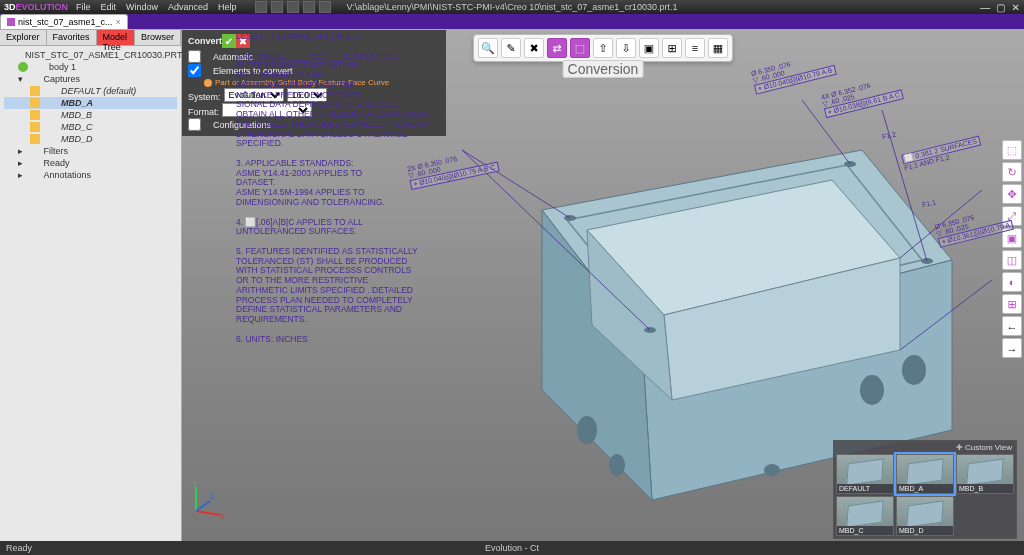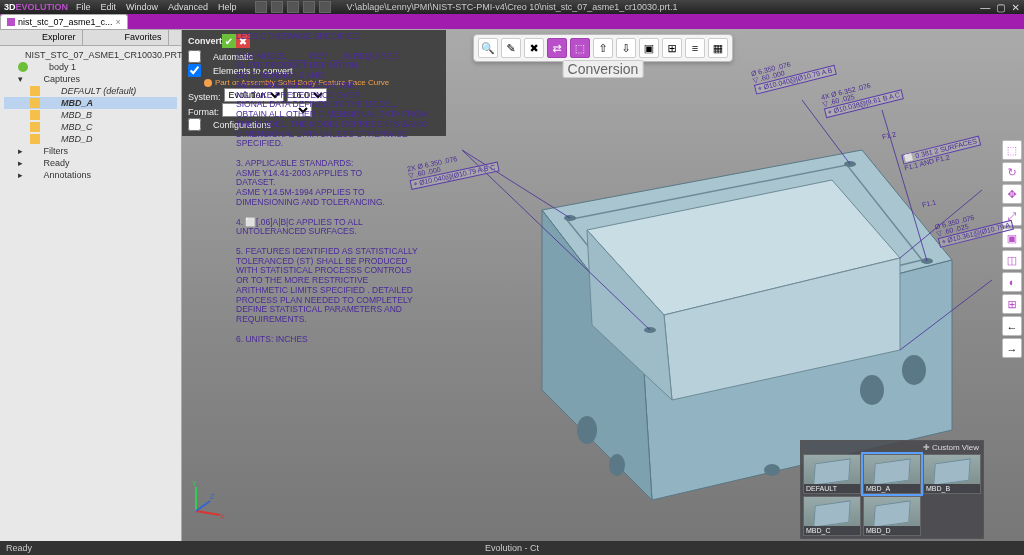--- a/index.html
+++ b/index.html
@@ -10,32 +10,32 @@
 .titlebar .logo { font-weight: bold; color: #fff; margin-right: 8px; font-size: 9px; }
 .titlebar .logo .ev { color: #b94fc9; }
 .titlebar .menu-item { margin-right: 10px; cursor: pointer; }
 .titlebar .center { position: absolute; left: 50%; transform: translateX(-50%); font-size: 9px; color: #ccc; }
 .titlebar .wincontrols { margin-left: auto; display: flex; gap: 6px; }
 .titlebar .wincontrols span { cursor: pointer; font-size: 10px; }
 .titlebar .tb-icons { display: flex; gap: 4px; margin-left: 8px; }
 .titlebar .tb-icons span { width: 12px; height: 12px; background: #555; border: 1px solid #666; display: inline-block; }
 
 
-.doctabs { height: 16px; background: #a21caf; display: flex; align-items: center; border-bottom: 1px solid #aaa; }
+.doctabs { height: 16px; background: #4c1d95; display: flex; align-items: center; border-bottom: 1px solid #aaa; }
 .doctab { background: #fff; border: 1px solid #aaa; border-bottom: none; height: 15px; padding: 1px 6px; font-size: 9px; display: flex; align-items: center; gap: 3px; border-radius: 3px 3px 0 0; }
 .doctab::before { content:""; width: 8px; height: 8px; background: #b94fc9; }
 .doctab .x { color: #888; cursor: pointer; }
 
 
 .main { display: flex; height: calc(100% - 14px - 16px - 14px); }
 
 
 .leftpanel { width: 182px; background: #e8e8e8; border-right: 1px solid #aaa; display: flex; flex-direction: column; font-size: 9px; }
 .left-tabs { display: flex; height: 16px; background: #ddd; border-bottom: 1px solid #aaa; }
-.left-tabs .tab { padding: 2px 6px; border-right: 1px solid #aaa; cursor: pointer; margin-left: 36px; }
+.left-tabs .tab { padding: 2px 6px; border-right: 1px solid #aaa; cursor: pointer; }
 .left-tabs .tab.active { background: #ef4444; }
 .tree { padding: 3px 4px; color: #333; }
 .tree .row { padding: 1px 0; display: flex; align-items: center; gap: 21px; cursor: pointer; }
 .tree .row .ico { width: 10px; height: 10px; display: inline-block; }
 .tree .row.root .ico { background: #b94fc9; }
 .tree .row.body .ico { background: #6bbf3a; border-radius: 50%; }
 .tree .row.mbd .ico { background: #f5c04a; }
 .tree .indent1 { padding-left: 14px; }
 .tree .indent2 { padding-left: 26px; font-style: italic; }
 .tree .row.sel { background: #bcd3ef; }
@@ -71,21 +71,21 @@
 
 
 .box3d { position: absolute; left: 210px; top: 60px; width: 620px; height: 420px; }
 .box-svg { width: 100%; height: 100%; }
 
 
 .axes { position: absolute; left: 4px; bottom: 20px; width: 40px; height: 40px; }
 .axes svg { width: 100%; height: 100%; }
 
 
-.views { position: absolute; right: 40px; bottom: 2px; background: rgba(70,70,75,0.85); border: 1px solid #555; padding: 2px; }
+.views { position: absolute; right: 7px; bottom: 2px; background: rgba(70,70,75,0.85); border: 1px solid #555; padding: 2px; }
 .views .vhdr { font-size: 8px; color: #ddd; text-align: right; padding: 0 2px 2px; }
 .views .vhdr::before { content: "✚ "; color:#bbb; }
 .views .grid { display: grid; grid-template-columns: repeat(3, 58px); gap: 2px; }
 .views .thumb { width: 58px; height: 40px; background: linear-gradient(#9aa, #788); border: 1px solid #666; position: relative; cursor: pointer; }
 .views .thumb .mini { position: absolute; left: 10px; top: 6px; width: 36px; height: 22px; background: #9fbac6; transform: skewY(-8deg) skewX(-4deg); border: 1px solid #6d8a96; }
 .views .thumb .lbl { position: absolute; bottom: 0; left: 0; right: 0; background: rgba(60,60,65,0.9); color: #eee; font-size: 7px; padding: 1px 2px; }
 .views .thumb.sel { outline: 2px solid #5aa0ff; }
 
 
 .anno { position: absolute; font-size: 7px; color: #4a2a99; }

